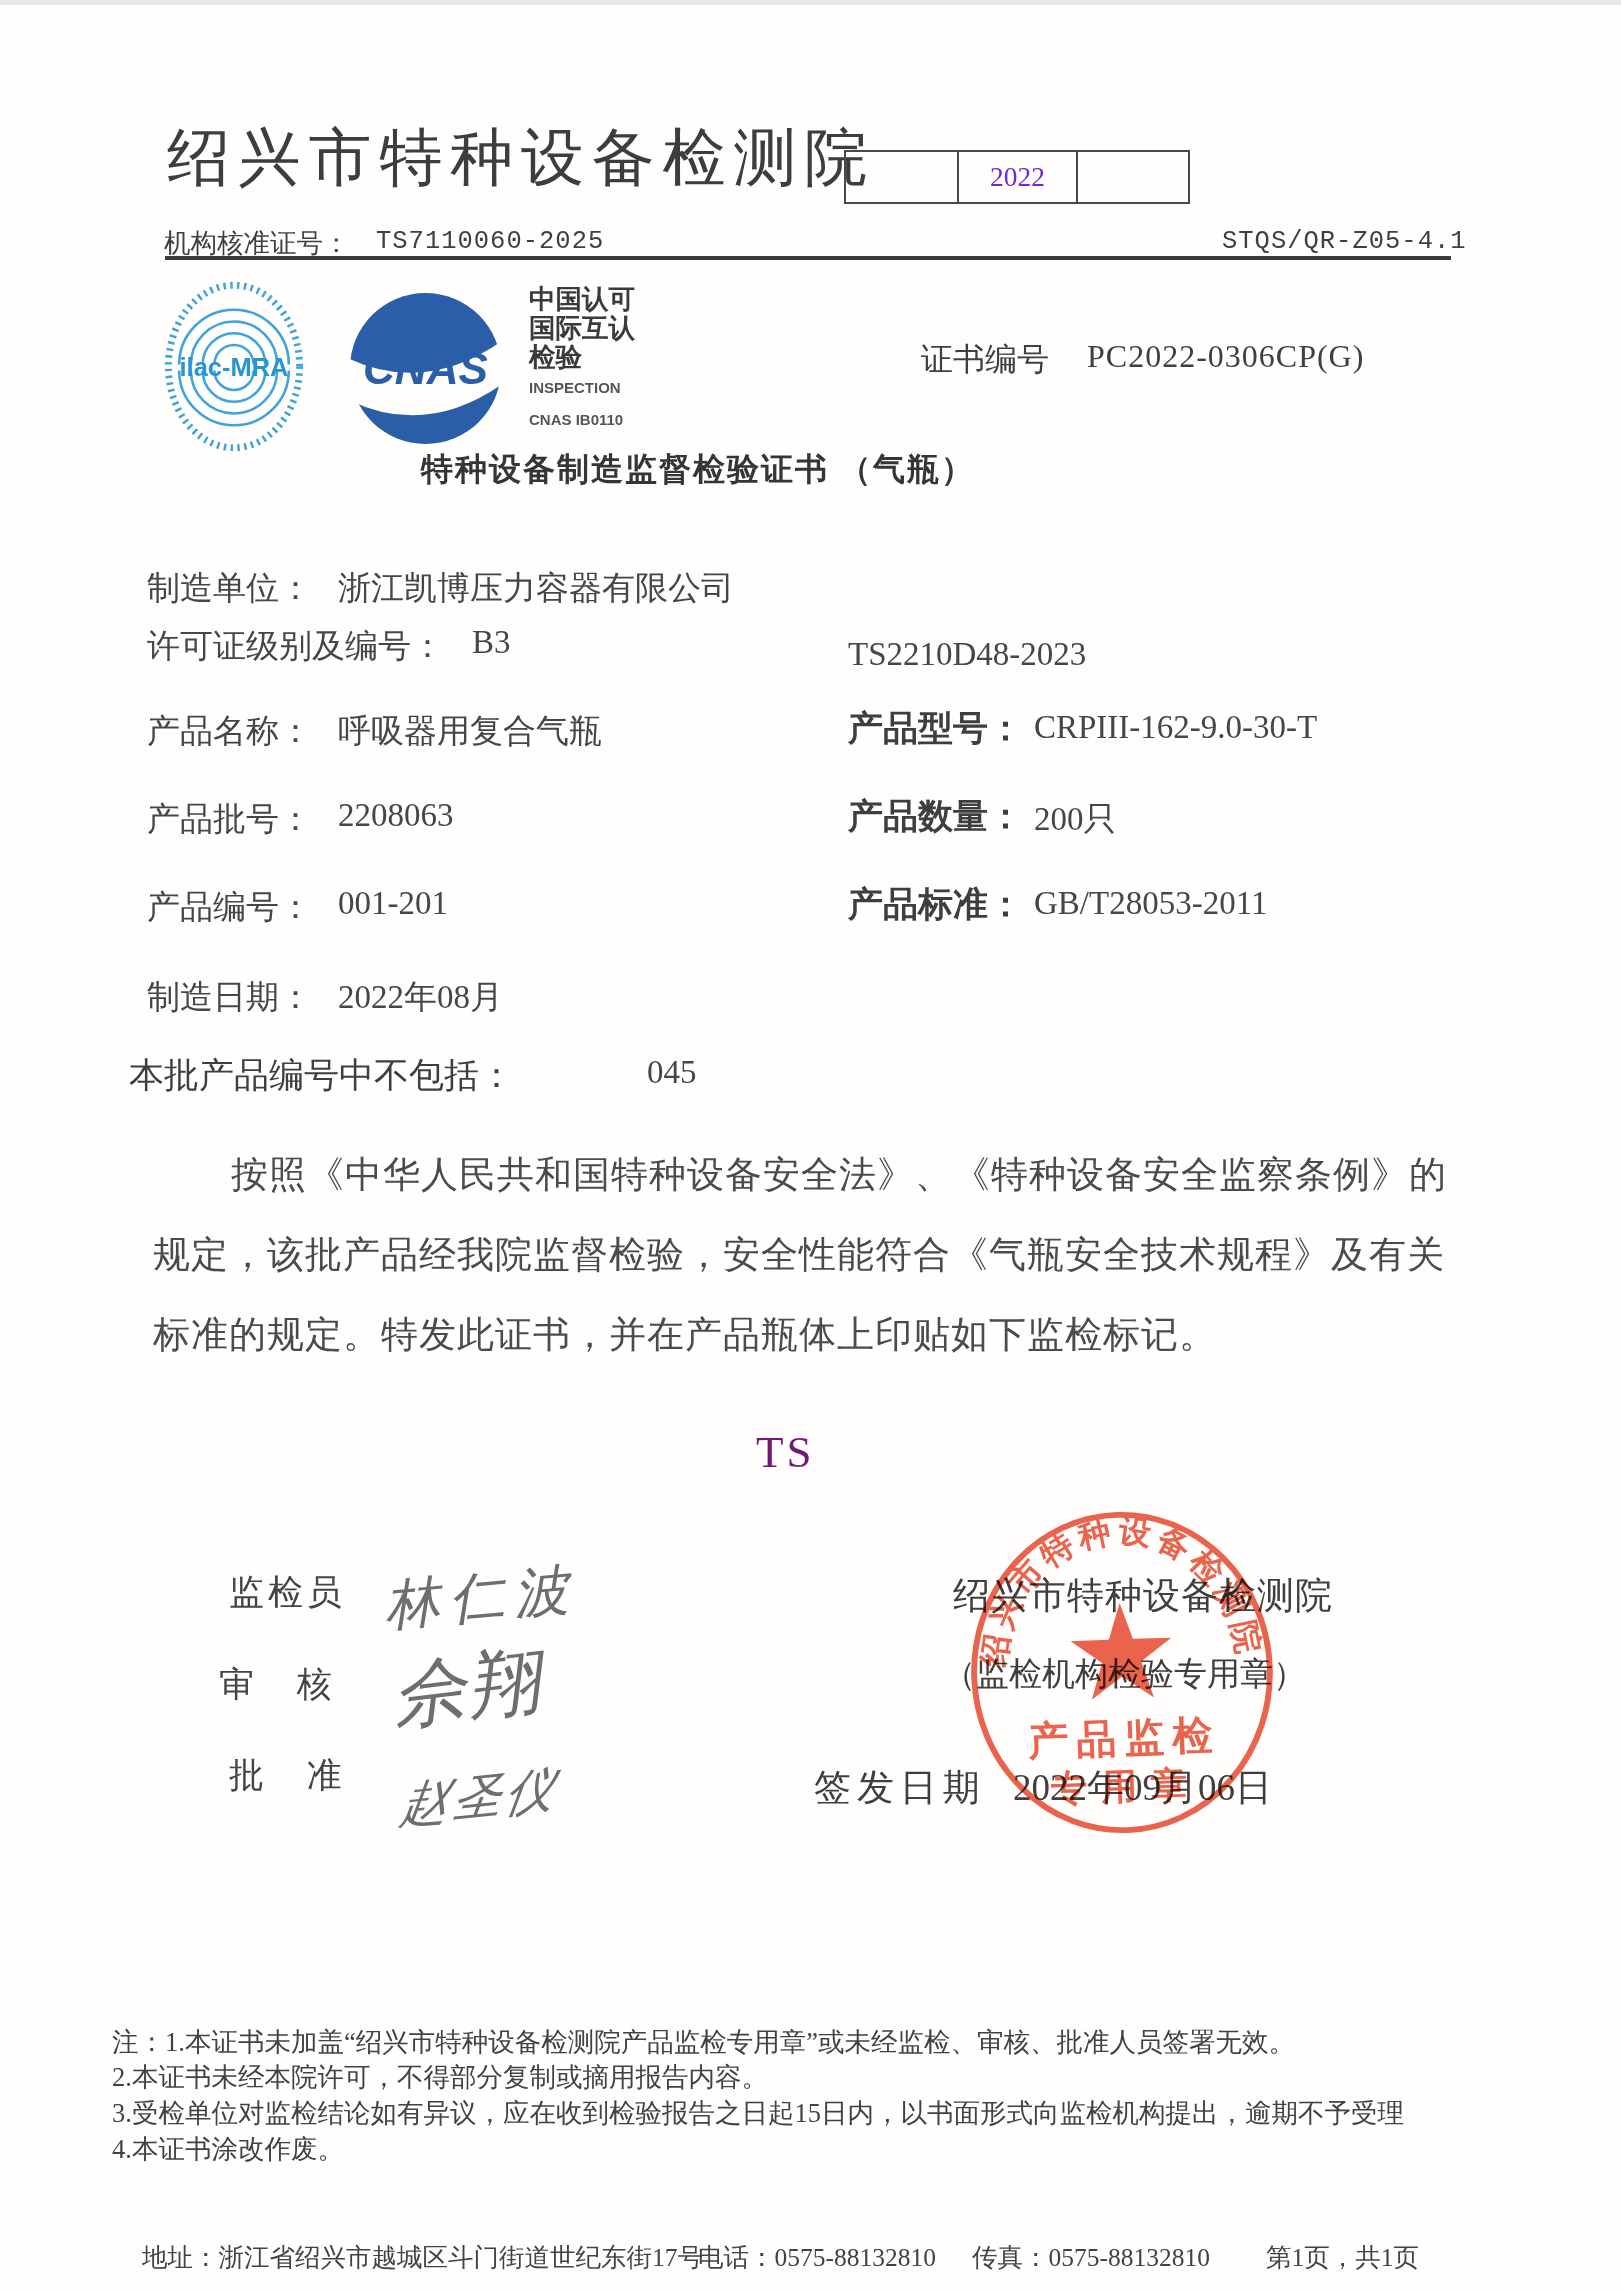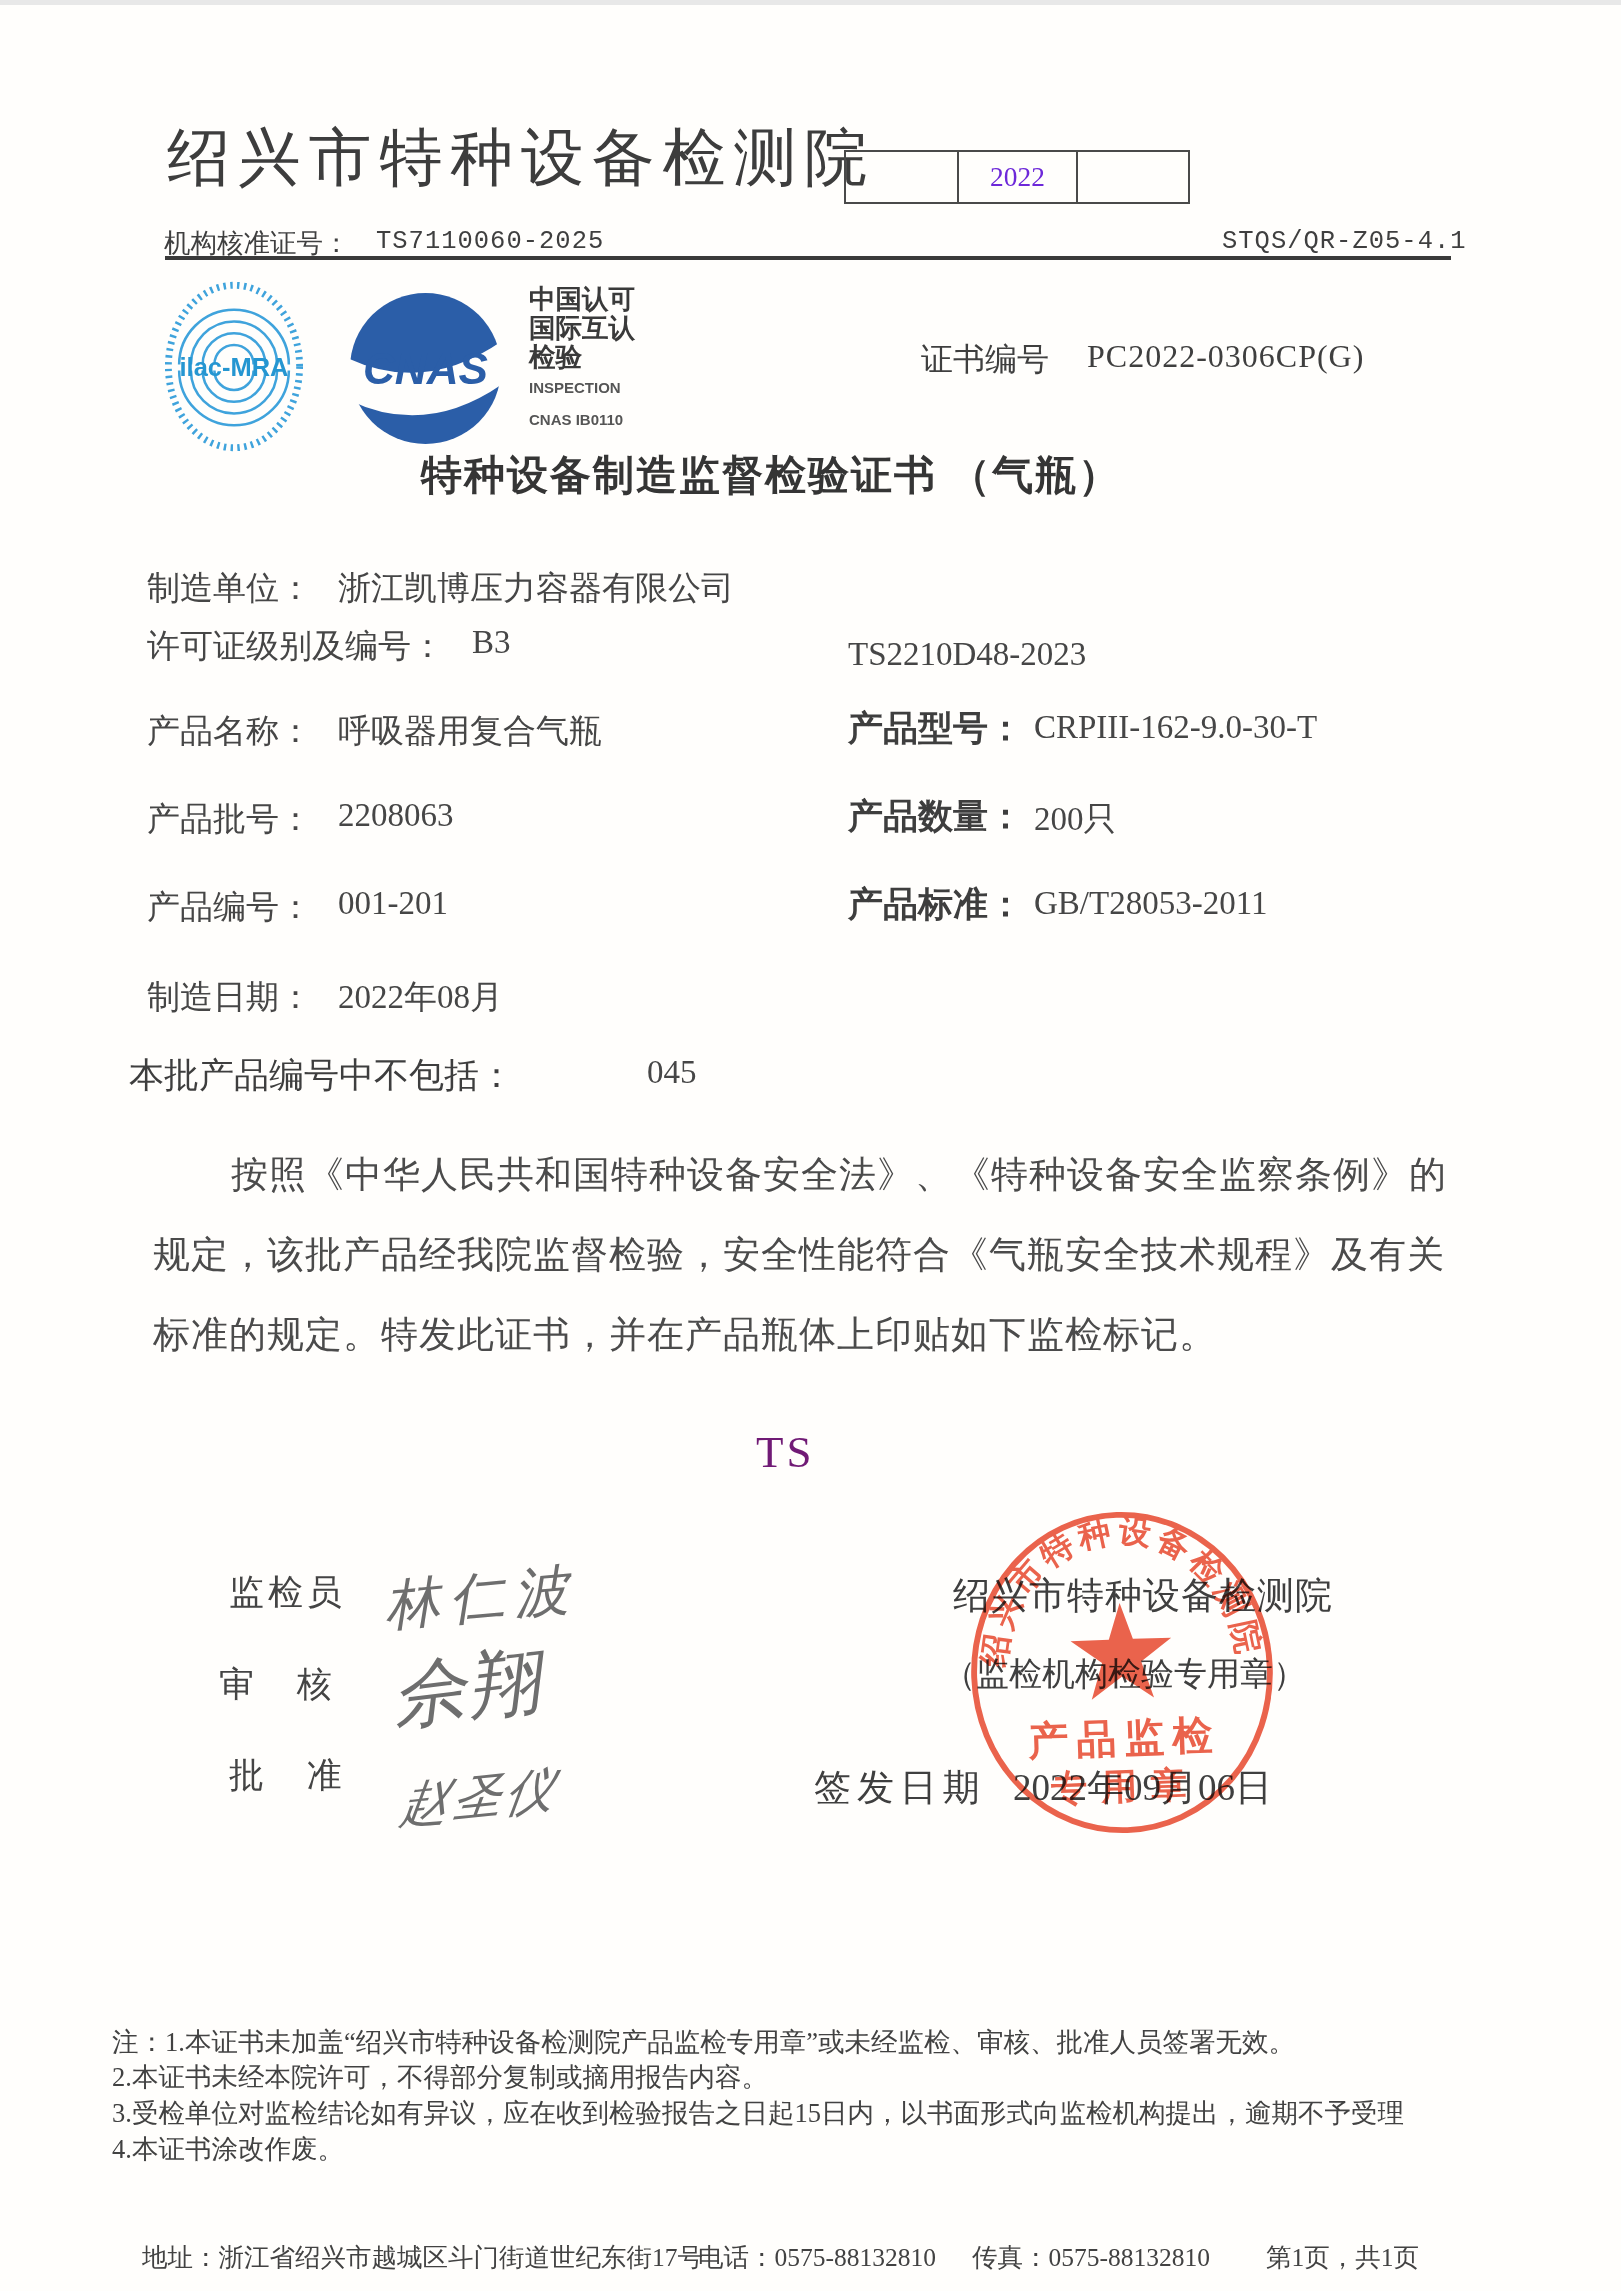--- a/index.html
+++ b/index.html
@@ -12,21 +12,21 @@
   .abs{position:absolute;white-space:nowrap;}
   .institute-title{font-size:63px;letter-spacing:7.8px;color:#3d3d3d;font-weight:500;}
   .small-label{font-size:26.5px;color:#3f3f3f;}
   .form-code{font-size:25.5px;font-family:"Liberation Mono","DejaVu Sans Mono",monospace;color:#3f3f3f;letter-spacing:1px;}
   .hdr-table{position:absolute;left:844px;top:145px;border-collapse:collapse;}
   .hdr-table td{border:2.5px solid #4a4a4a;height:50px;text-align:center;font-size:27.4px;color:#6d28d9;padding:0;}
   .rule{position:absolute;left:165px;top:251px;width:1286px;height:3.9px;background:#3a3a3a;}
   .acc-line-cn{font-size:26.5px;font-weight:bold;color:#3a3a3a;line-height:29px;font-family:"Liberation Sans","DejaVu Sans",sans-serif;}
   .acc-line-en{font-size:15px;font-weight:bold;color:#555;line-height:32px;font-family:"Liberation Sans","DejaVu Sans",sans-serif;}
   .cert-no{font-size:32px;color:#3f3f3f;}
-  .main-title{font-size:41px;font-weight:bold;color:#353535;letter-spacing:2px;}
+  .main-title{font-size:32px;font-weight:bold;color:#353535;letter-spacing:2px;}
   .fld{font-size:33px;color:#464646;}
   .fld-b{font-size:35px;font-weight:600;color:#3e3e3e;}
   .body-line{font-size:37px;color:#4b4b4b;letter-spacing:1px;}
   .ts-mark{font-size:45px;color:#701a75;letter-spacing:2.9px;}
   .sig-label{font-size:35px;color:#444;letter-spacing:3.9px;}
   .handwriting{color:#6e6e6e;font-style:italic;}
   .issuer-text{font-size:37px;color:#3f3f3f;letter-spacing:1px;}
   .seal-note{font-size:33px;color:#3f3f3f;}
   .issue-date{font-size:37px;color:#3f3f3f;}
   .note-line{font-size:26.5px;color:#424242;}

